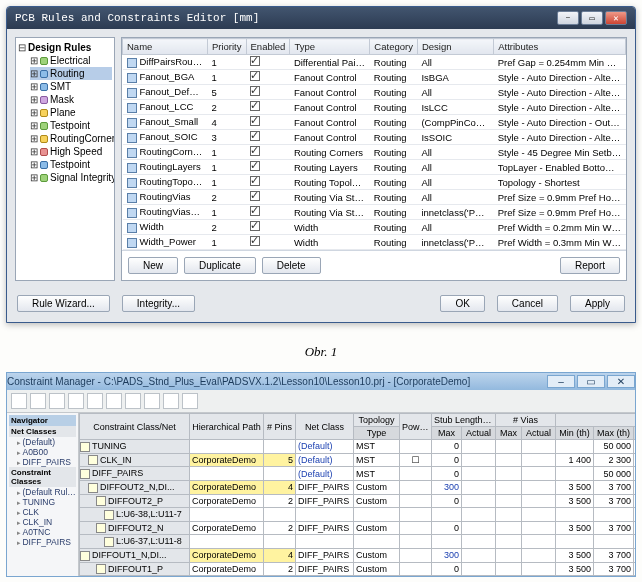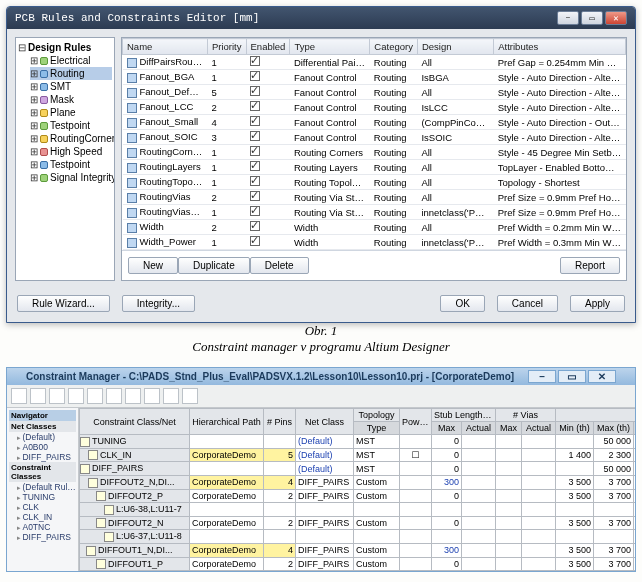--- a/index.html
+++ b/index.html
@@ -1,18 +1,18 @@
 <!DOCTYPE html>
 <html><head>
 <meta charset="utf-8">
 <style>
   * { box-sizing: border-box; margin: 0; padding: 0; }
   body { font-family: "Segoe UI", Tahoma, sans-serif; font-size: 10px; background: #fdfdfb; width: 642px; }
   .page { padding: 6px; }
-  .caption { text-align: center; font-style: italic; font-family: "Times New Roman", serif; font-size: 13px; margin: 0 0 12px; }
+  .caption { text-align: center; font-style: italic; font-family: "Times New Roman", serif; font-size: 13px; margin: 21px 0 12px; }
 
   
   .win1 { border: 1px solid #3a5b8c; border-radius: 4px 4px 0 0; background: #e5e8ec; box-shadow: 0 2px 6px rgba(0,0,0,.25); }
   .titlebar1 { background: linear-gradient(#42556f,#2c3b52); color:#fff; padding:4px 8px; display:flex; align-items:center; justify-content:space-between; border-radius:3px 3px 0 0; font-size:11px;font-family:Liberation Mono, monospace; }
   .winbtns { display:flex; gap:2px; }
   .winbtn { width:22px; height:14px; background:linear-gradient(#f2f4f8,#cfd6e0); border:1px solid #6b7d97; border-radius:2px; display:flex; align-items:center; justify-content:center; font-size:9px; color:#333; }
   .winbtn.close { background:linear-gradient(#e98,#c43); color:#fff; }
   .win1-body { padding:8px; display:flex; gap:6px; }
   .tree { width:100px; background:#fff; border:1px solid #9aa6b6; padding:3px 2px; font-size:10px; overflow:hidden; }
   .tree-node { white-space:nowrap; display:flex; align-items:center; gap:2px; padding:1px 0; }
@@ -27,29 +27,29 @@
 
   .grid-wrap { flex:1; background:#fff; border:1px solid #9aa6b6; display:flex; flex-direction:column; }
   .grid { width:100%; border-collapse:collapse; font-size:9.5px; }
   .grid th { background:linear-gradient(#f4f6fa,#e1e6ee); border:1px solid #c3cad5; padding:2px 4px; text-align:left; font-weight:normal; color:#222; }
   .grid td { border-bottom:1px solid #e6e9ee; padding:1px 4px; white-space:nowrap; overflow:hidden; text-overflow:ellipsis; max-width:0; }
   .grid td:nth-child(1){width:18%}.grid td:nth-child(2){width:6%}.grid td:nth-child(3){width:6%}.grid td:nth-child(4){width:17%}.grid td:nth-child(5){width:9%}.grid td:nth-child(6){width:16%}.grid td:nth-child(7){width:28%}
   .chk { display:inline-block; width:10px; height:10px; border:1px solid #666; background:#fff; position:relative; }
   .chk.on::after { content:"✓"; position:absolute; top:-3px; left:-1px; font-size:11px; color:#333; }
   .rule-ic { display:inline-block; width:10px; height:10px; background:#c0d8f2; border:1px solid #5a7fa8; margin-right:3px; vertical-align:middle; }
 
-  .grid-btns { padding:6px; display:flex; justify-content:flex-start; border-top:1px solid #cfd6e0; }
+  .grid-btns { padding:6px; display:flex; gap:6px; justify-content:flex-start; border-top:1px solid #cfd6e0; }
   .grid-btns .spacer { flex:1; }
   .stdbtn { background:linear-gradient(#fefefe,#e3e7ee); border:1px solid #9aa6b6; border-radius:2px; padding:2px 14px; font-size:10px; cursor:pointer; }
   .win1-footer { padding:6px 10px 10px; display:flex; gap:12px; }
   .win1-footer .spacer{flex:1}
 
   
   .win2 { border:1px solid #7aa6d0; background:#fff; margin-top:4px; }
-  .titlebar2 { background:linear-gradient(#bcd4ec,#93b9de); color:#1b3a5b; padding:2px 19px; display:flex; align-items:center; justify-content:space-between; font-size:10px;font-weight:bold; }
+  .titlebar2 { background:linear-gradient(#bcd4ec,#93b9de); color:#1b3a5b; padding:2px 0; display:flex; align-items:center; justify-content:space-between; font-size:10px; }
   .tb2-btns { display:flex; gap:2px; }
   .tb2-btn { width:28px; height:13px; background:#e3edf7; border:1px solid #7aa6d0; display:flex; align-items:center; justify-content:center; font-size:10px; }
   .toolbar2 { background:#eef0f0; padding:3px 4px; display:flex; gap:3px; border-bottom:1px solid #c4c8cc; }
   .tbico { width:16px; height:16px; border:1px solid #bcc2c8; background:#fff; }
   .win2-client { display:flex; }
   .navpane { width:72px; background:#f5f6f8; border-right:1px solid #c4c8cc; padding:2px; font-size:8.5px; }
   .nav-head { background:#b8cfe6; padding:1px 2px; font-weight:bold; font-size:8px; }
   .nav-item { padding:0 0 0 8px; white-space:nowrap; overflow:hidden; text-overflow:ellipsis; color:#2a3d6b; }
   .nav-item::before{content:"▸ ";font-size:7px;color:#888;}
 
@@ -282,21 +282,21 @@
   <div class="win1-footer">
     <button class="stdbtn">Rule Wizard...</button>
     <button class="stdbtn">Integrity...</button>
     <div class="spacer"></div>
     <button class="stdbtn">OK</button>
     <button class="stdbtn">Cancel</button>
     <button class="stdbtn">Apply</button>
   </div>
 </div>
 <div class="caption">
-  <span>Obr. 1</span><br><span>Constraint manager v programu Altium Designer</span>
+  <span>Obr. 1</span><br>
 </div>
 
 <div class="win2">
   <div class="titlebar2">
     <span>Constraint Manager - C:\PADS_Stnd_Plus_Eval\PADSVX.1.2\Lesson10\Lesson10.prj - [CorporateDemo]</span>
     <div class="tb2-btns">
       <div class="tb2-btn">–</div>
       <div class="tb2-btn">▭</div>
       <div class="tb2-btn">✕</div>
     </div>
@@ -487,21 +487,21 @@
                 <td style="text-align:center"></td>
                 <td class="num"></td>
                 <td></td>
                 <td></td>
                 <td></td>
                 <td class="num"></td>
                 <td class="num"></td>
                 <td></td>
               </tr>
               <tr>
-                <td class="rowhead" style="padding-left:6px"><span class="rowicons"></span>DIFFOUT1_N,DI...</td>
+                <td class="rowhead" style="padding-left:0"><span class="rowicons"></span>DIFFOUT1_N,DI...</td>
                 <td class="yel">CorporateDemo</td>
                 <td class="yel num">4</td>
                 <td>DIFF_PAIRS</td>
                 <td>Custom</td>
                 <td style="text-align:center"></td>
                 <td class="num" style="color:#1a3fb0">300</td>
                 <td></td>
                 <td></td>
                 <td></td>
                 <td class="num">3 500</td>

